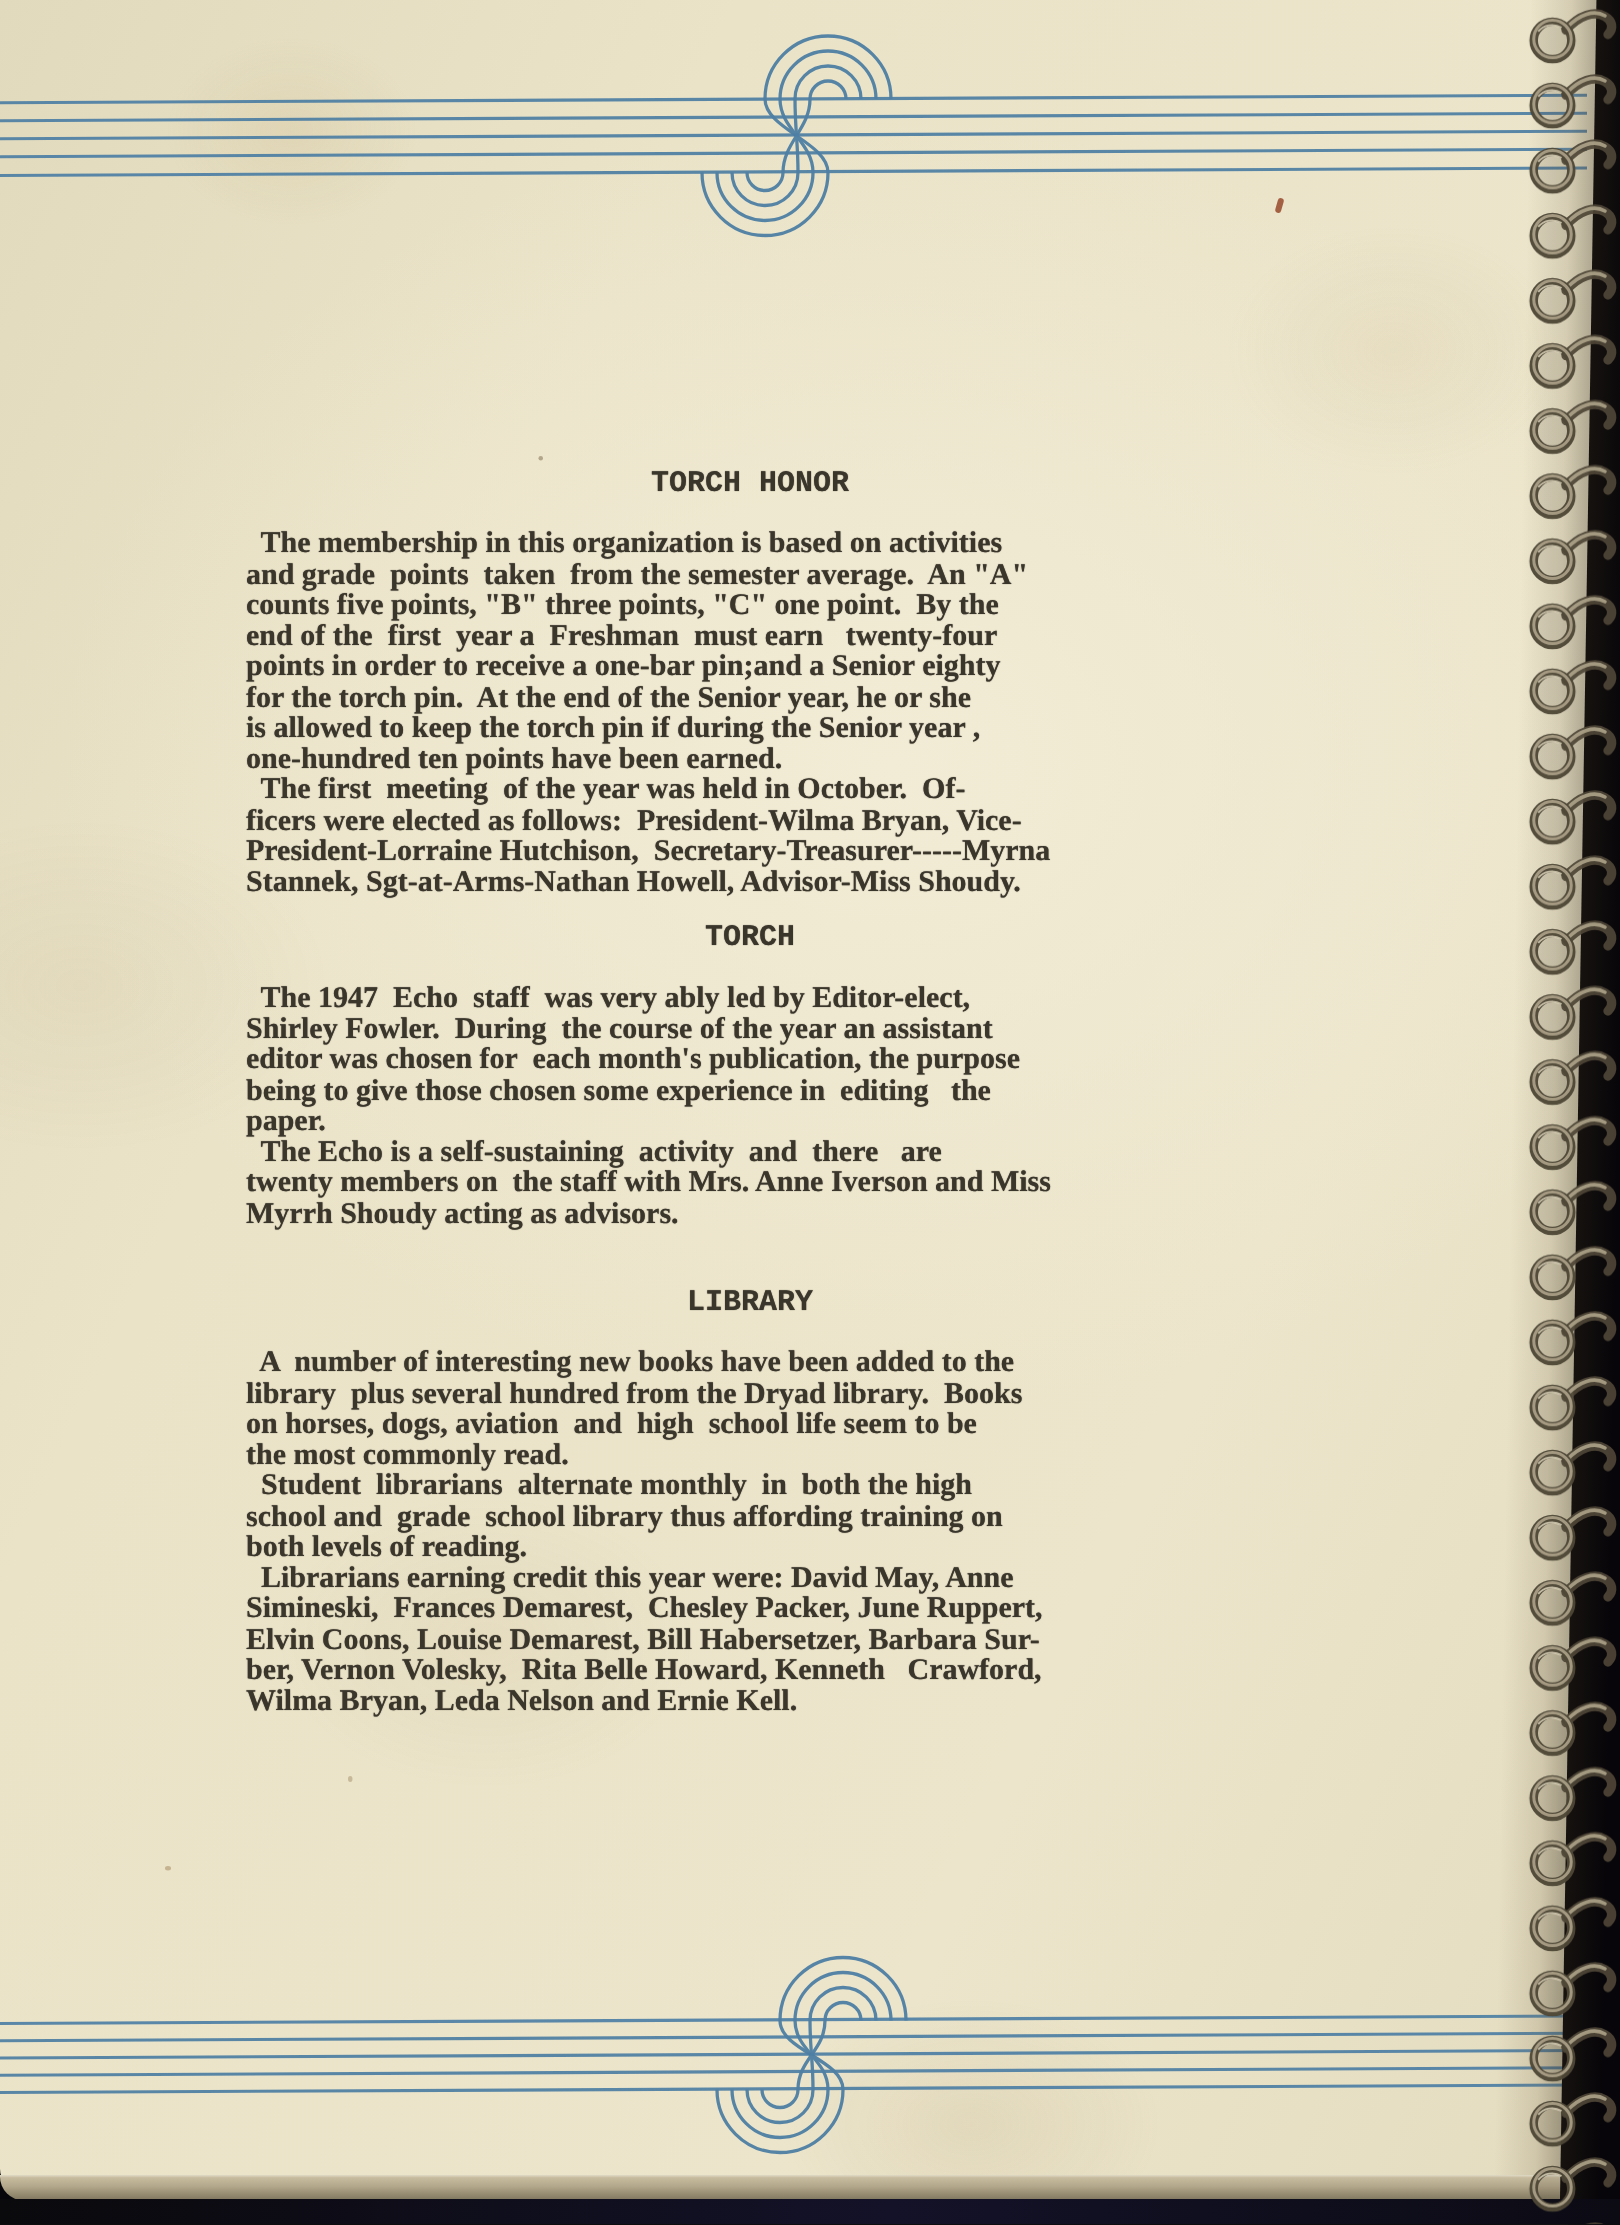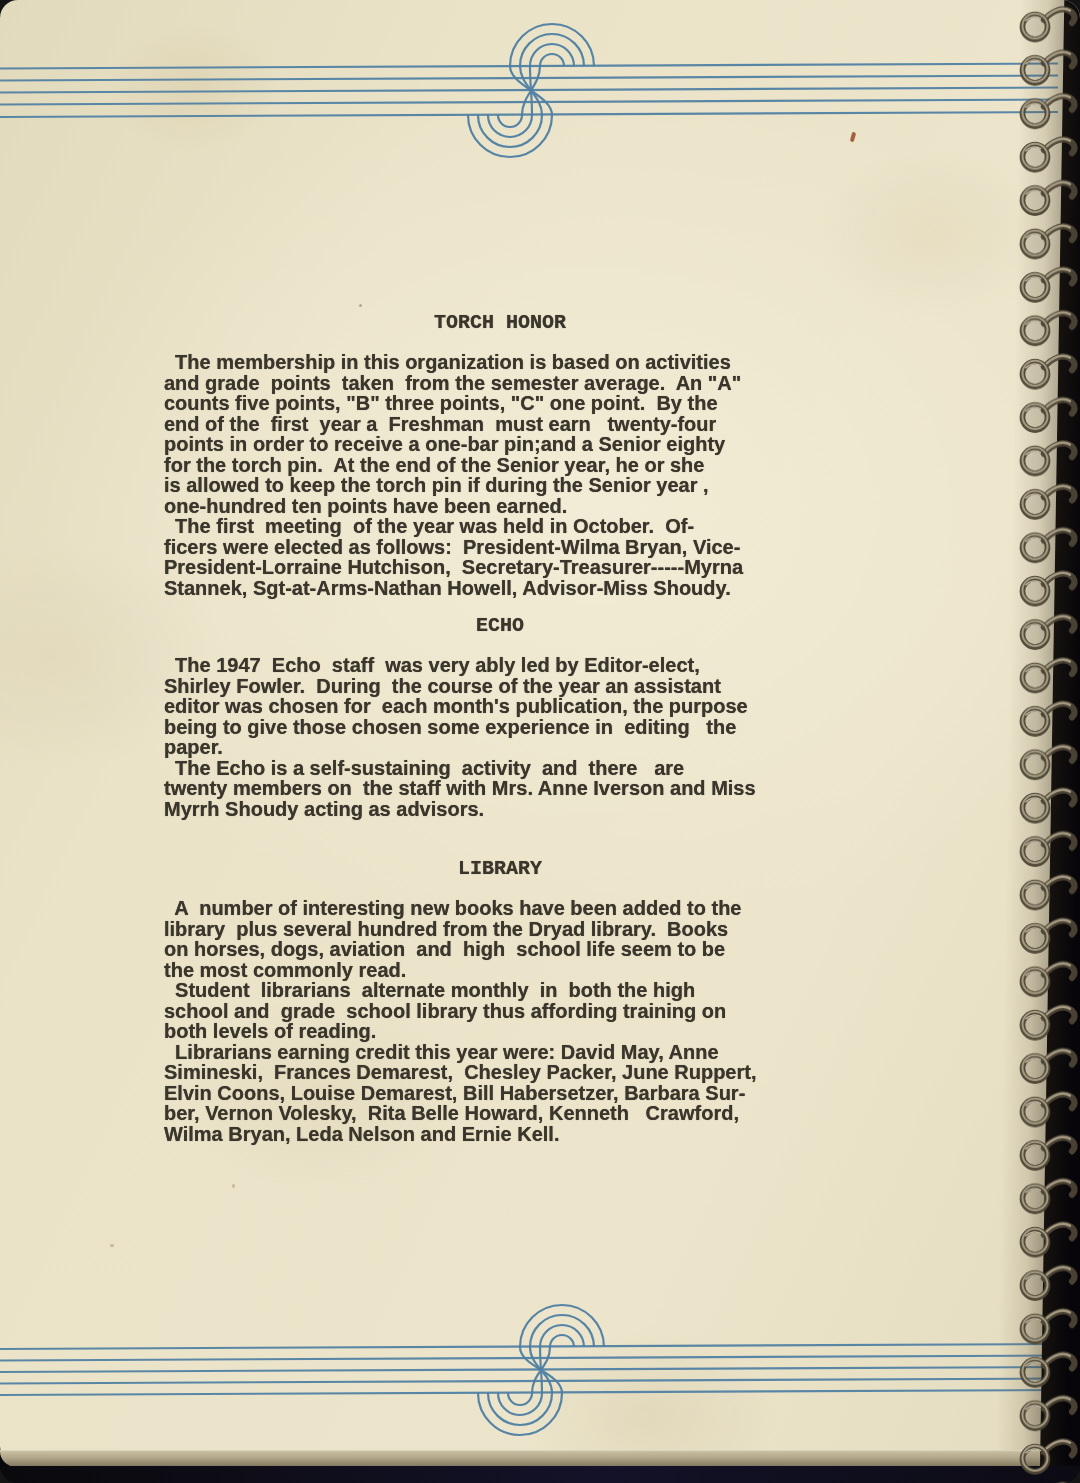--- a/index.html
+++ b/index.html
@@ -1,20 +1,19 @@
 <!DOCTYPE html>
 <html><head>
 <meta charset="utf-8">
 <style>
   html,body { margin:0; padding:0; background:#141414; }
   .scan {
     position:relative; width:1080px; height:1483px;
     background:#07060a; overflow:hidden;
     font-family:"Liberation Mono","DejaVu Sans Mono",monospace;
-    border-radius:18px;
   }
   
   .paper {
     position:absolute; left:0; top:0; width:1080px; height:1460px;
     border-bottom-left-radius:14px;
     background:
       radial-gradient(900px 700px at 55% 35%, #f2ecd6 0%, rgba(242,236,214,0) 62%),
       linear-gradient(115deg, #e2dabc 0%, #eae3c8 28%, #ece5cb 70%, #e4dcbf 100%);
     z-index:1;
   }
@@ -34,21 +33,21 @@
   .border-bottom { top:1280px; }
   
   .text-section { position:absolute; left:164px; width:736px; z-index:3; color:#3b362c; }
   .heading {
     width:672px; margin:0 0 19px 0; text-align:center;
     font-size:20px; line-height:21px; font-weight:700;
     text-shadow:0 0 .7px rgba(59,54,44,.9);
   }
   .body {
     margin:0; white-space:pre;
-    font-family:Liberation Sans, sans-serif; font-size:20px; line-height:20.5px; font-weight:700;
+    font-family:Liberation Serif, serif; font-size:20px; line-height:20.5px; font-weight:700;
     text-shadow:0 0 .7px rgba(59,54,44,.85);
   }
   
   .speck { position:absolute; z-index:3; }
   .speck-rust { left:851px; top:132px; width:4px; height:10px; background:#96492a; border-radius:2px; transform:rotate(16deg); opacity:.85; }
   .speck-dot1 { left:359px; top:304px; width:3px; height:3px; background:rgba(90,70,40,.4); border-radius:50%; }
   .speck-dot2 { left:110px; top:1244px; width:4px; height:3px; background:rgba(130,90,40,.35); border-radius:50%; }
   .speck-dot3 { left:232px; top:1184px; width:3px; height:4px; background:rgba(120,85,45,.3); border-radius:50%; }
   
   .edge-shadow {
@@ -127,21 +126,21 @@
 for the torch pin.  At the end of the Senior year, he or she
 is allowed to keep the torch pin if during the Senior year ,
 one-hundred ten points have been earned.
   The first  meeting  of the year was held in October.  Of-
 ficers were elected as follows:  President-Wilma Bryan, Vice-
 President-Lorraine Hutchison,  Secretary-Treasurer-----Myrna
 Stannek, Sgt-at-Arms-Nathan Howell, Advisor-Miss Shoudy.</pre>
   </section>
 
   <section class="text-section" style="top:615px">
-    <h2 class="heading">ECHO</h2>
+    <h2 class="heading">TORCH</h2>
     <pre class="body">  The 1947  Echo  staff  was very ably led by Editor-elect,
 Shirley Fowler.  During  the course of the year an assistant
 editor was chosen for  each month's publication, the purpose
 being to give those chosen some experience in  editing   the
 paper.
   The Echo is a self-sustaining  activity  and  there   are
 twenty members on  the staff with Mrs. Anne Iverson and Miss
 Myrrh Shoudy acting as advisors.</pre>
   </section>
 

